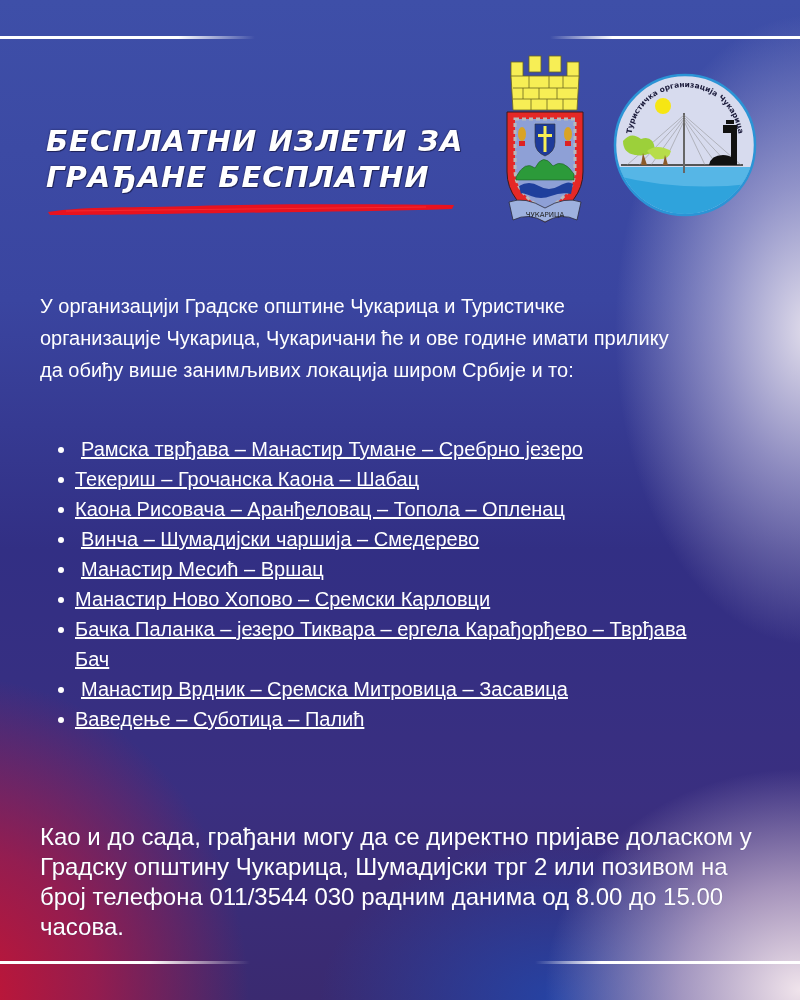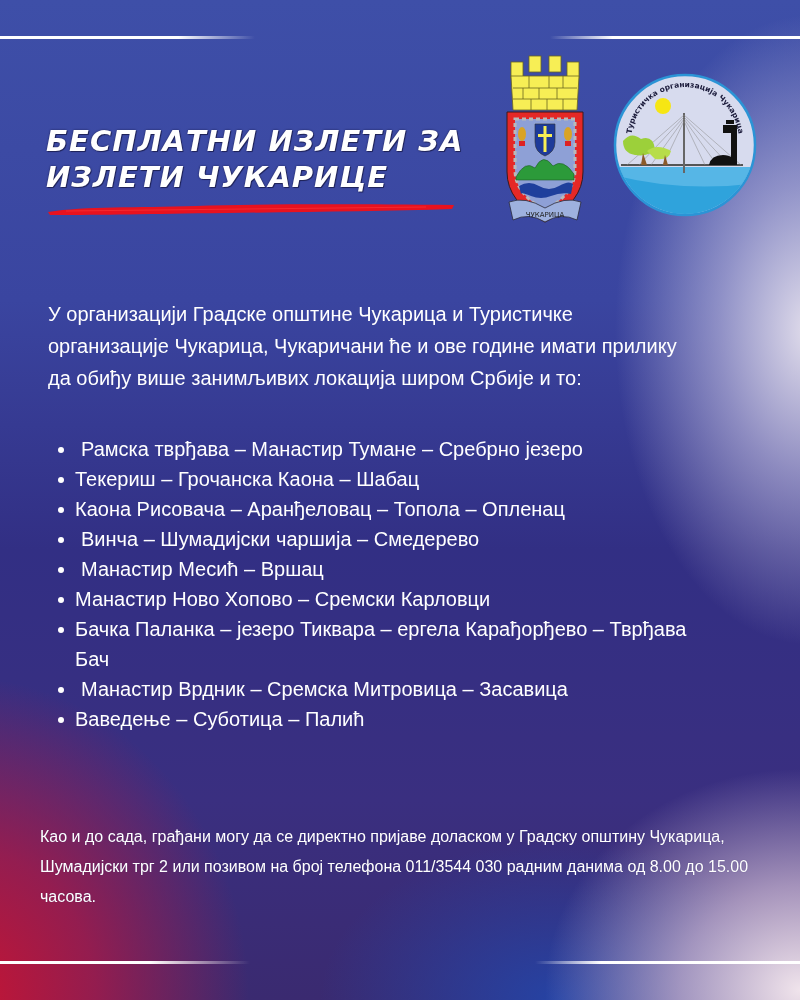--- a/index.html
+++ b/index.html
@@ -25,44 +25,44 @@
     font-size:29px; line-height:36px; letter-spacing:1px;
     text-shadow: 0 0 2px rgba(20,20,60,0.8), 1px 1px 0 rgba(20,20,60,0.6);
   }
   .brush {
     position:absolute; left:46px; top:202px; width:410px; height:14px;
   }
   .logo-arms { position:absolute; left:505px; top:52px; width:80px; height:176px; }
   .logo-to { position:absolute; left:613px; top:73px; width:144px; height:144px; }
 
   .intro {
-    position:absolute; left:40px; top:290px; width:640px; margin:8px;
+    position:absolute; left:40px; top:290px; width:640px; margin:0;
     color:#fff; font-size:20px; line-height:32px;
   }
   .list { position:absolute; left:56px; top:434px; margin:0; padding:0; list-style:none; color:#fff; font-size:20px; line-height:30px; }
-  .list li { position:relative; padding-left:19px; }
+  .list li { position:relative; padding-left:19px;text-decoration:underline; }
   .list li::before { content:""; position:absolute; left:2px; top:13px; width:6px; height:6px; border-radius:50%; background:#fff; }
   .list li.indent span { padding-left:6px; }
 
   .footer {
     position:absolute; left:40px; top:822px; width:720px; margin:0;
-    color:#fff; font-size:16px; line-height:30px;
+    color:#fff; font-size:24px; line-height:30px;
     text-shadow: 0 0 1px rgba(60,50,110,0.6);
   }
 </style>
 </head>
 <body>
 
 <div class="poster">
   <div class="rule rule-top-left"></div>
   <div class="rule rule-top-right"></div>
 
   <h1 class="title">
     <span>БЕСПЛАТНИ ИЗЛЕТИ ЗА</span><br>
-    <span>ИЗЛЕТИ ЧУКАРИЦЕ</span>
+    <span>ГРАЂАНЕ БЕСПЛАТНИ</span>
   </h1>
 
   <svg class="brush" viewBox="0 0 410 14" preserveAspectRatio="none">
     <path d="M2 10 C 40 4, 90 6, 150 4 S 300 2, 408 3 L 406 7 C 340 9, 260 10, 180 11 S 60 13, 4 13 Z" fill="#e8121f"></path>
     <path d="M20 9 L 380 5" stroke="#ff3a3a" stroke-width="1" opacity="0.6"></path>
   </svg>
 
   <svg class="logo-arms" viewBox="0 0 80 176">
     <g fill="#f7ee55" stroke="#6a6420" stroke-width="0.8">
       <rect x="6" y="10" width="12" height="16"></rect>

